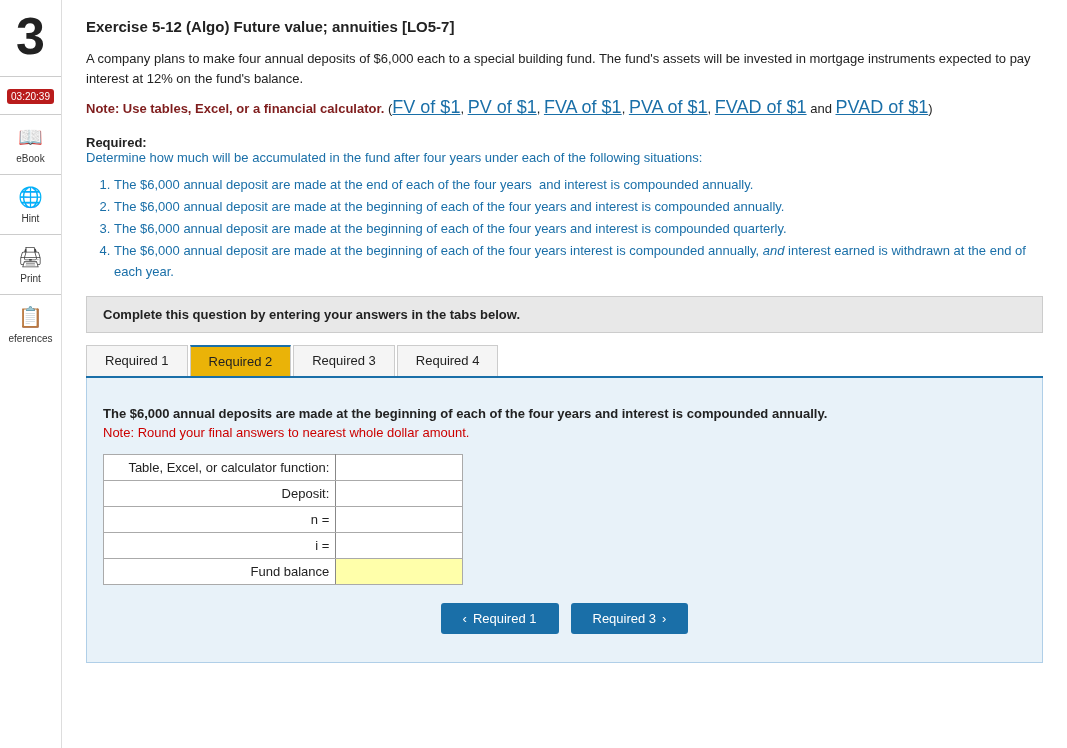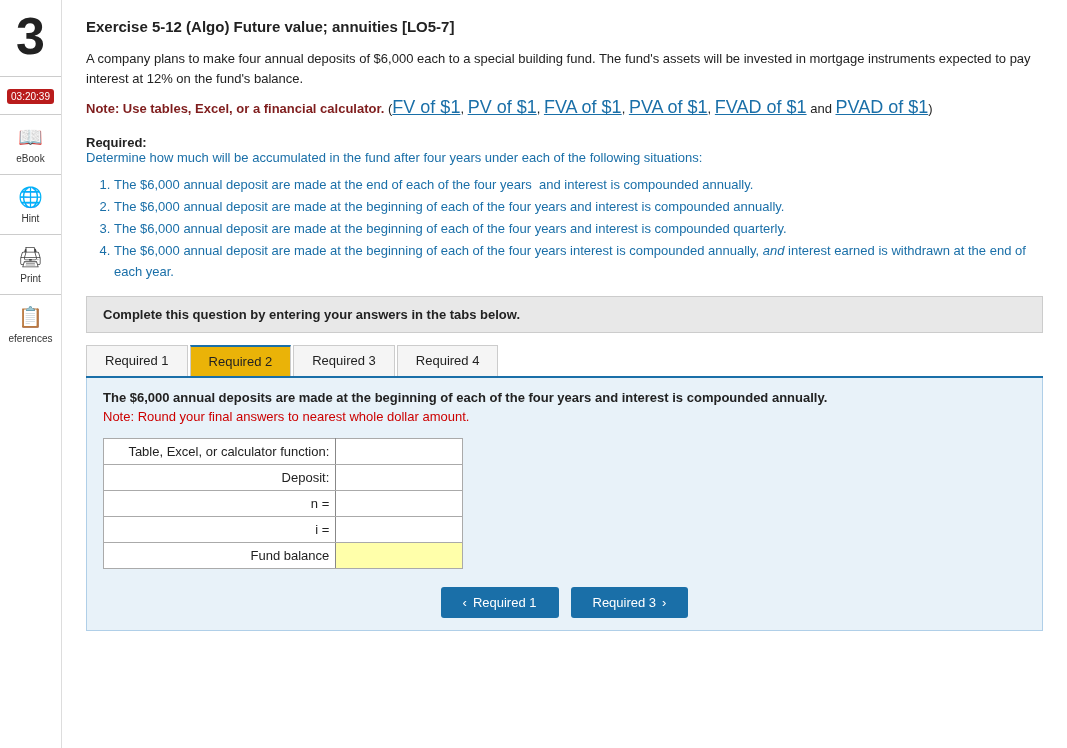--- a/index.html
+++ b/index.html
@@ -152,21 +152,21 @@
       border-right: 1px solid #ccc;
       font-weight: normal;
       color: #222;
     }
 
     
     .tab-content {
       border: 1px solid #b0cfe8;
       border-top: none;
       background: #e8f2f9;
-      padding: 12px 16px;
+      padding: 28px 16px;
     }
 
     .tab-intro-text {
       font-size: 13px;
       color: #222;
       font-weight: bold;
       margin-bottom: 4px;
     }
 
     .tab-note {

